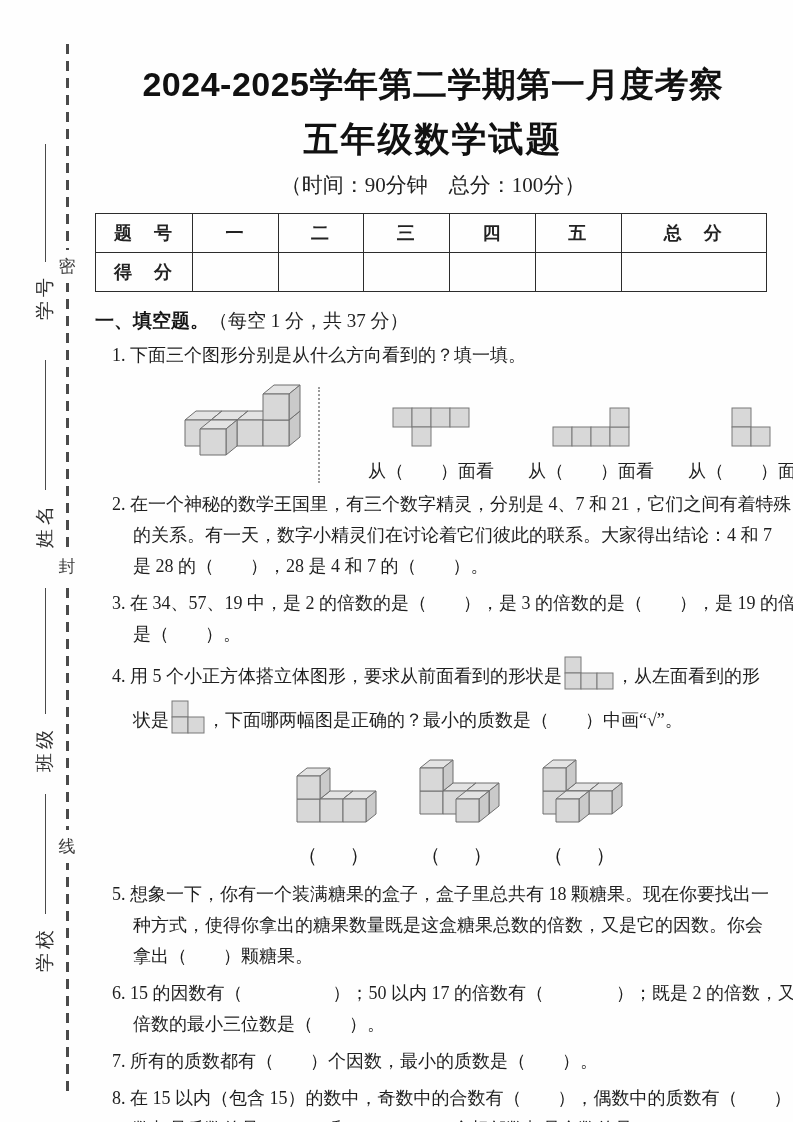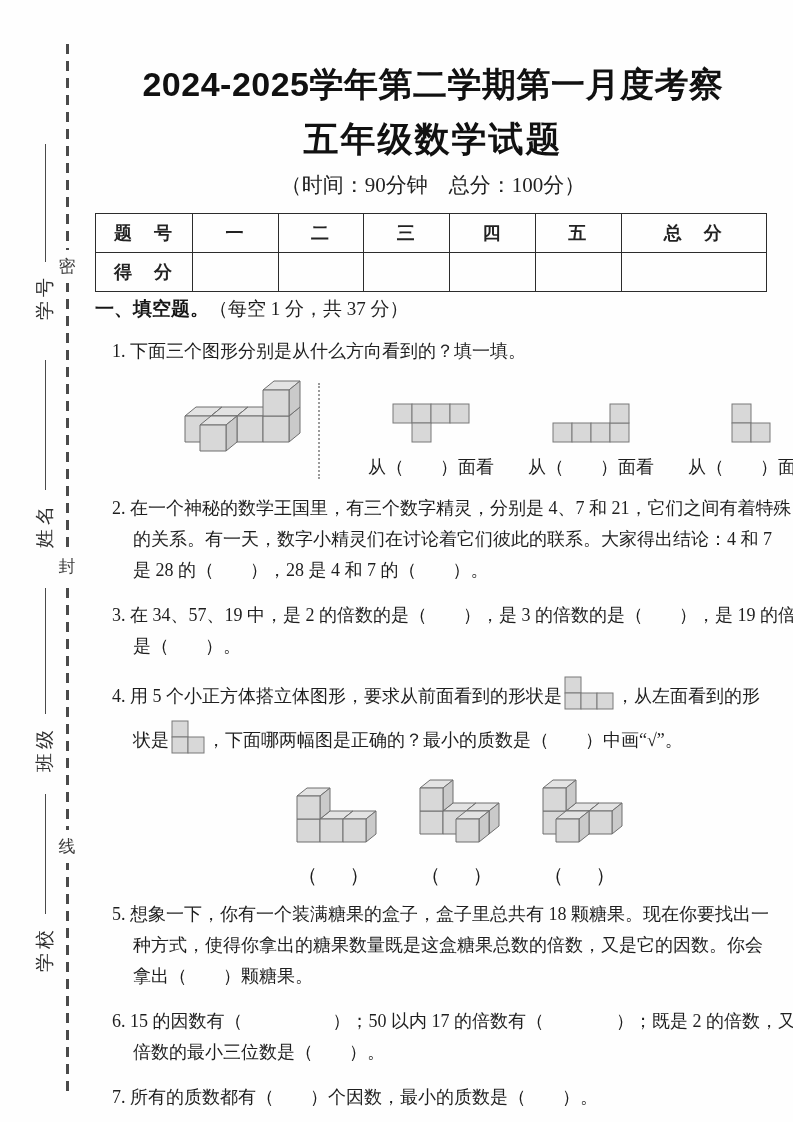--- a/index.html
+++ b/index.html
@@ -23,23 +23,23 @@
   .info{margin-top:8px;text-align:center;font-size:21px;color:#222;}
   
   table.score{border-collapse:collapse;width:672px;margin-top:14px;
     font-family:"Liberation Sans",sans-serif;}
   table.score td{border:1.6px solid #2c2c2c;height:36px;text-align:center;
     font-size:18px;font-weight:bold;color:#222;letter-spacing:2px;}
   table.score td.c0{width:96px;}
   table.score td.cm{width:85px;}
   table.score td.cl{width:146px;}
   
-  .sect{margin-top:4px;font-size:19px;}
+  .sect{margin-top:16px;font-size:19px;}
   .sect b{font-family:"Liberation Sans",sans-serif;font-weight:bold;color:#161616;}
-  .q{margin-top:14px;}
+  .q{margin-top:6px;}
   .ln{white-space:nowrap;line-height:31px;font-size:18px;padding-left:17px;}
   .ln.cont{padding-left:38px;}
   
   .fig-row{display:flex;align-items:flex-end;margin:12px 0 6px 0;}
   .iso-main{margin-left:88px;margin-bottom:22px;}
   .divider{border-left:2px dotted #9a9a9a;height:96px;margin:0 14px 0 16px;}
   .view{display:flex;flex-direction:column;align-items:center;margin-left:34px;}
   .vshape{display:flex;align-items:flex-end;height:64px;}
   .vlabel{margin-top:12px;font-size:18px;white-space:nowrap;}
   .q4line{display:block;line-height:31px;font-size:18px;white-space:nowrap;}

